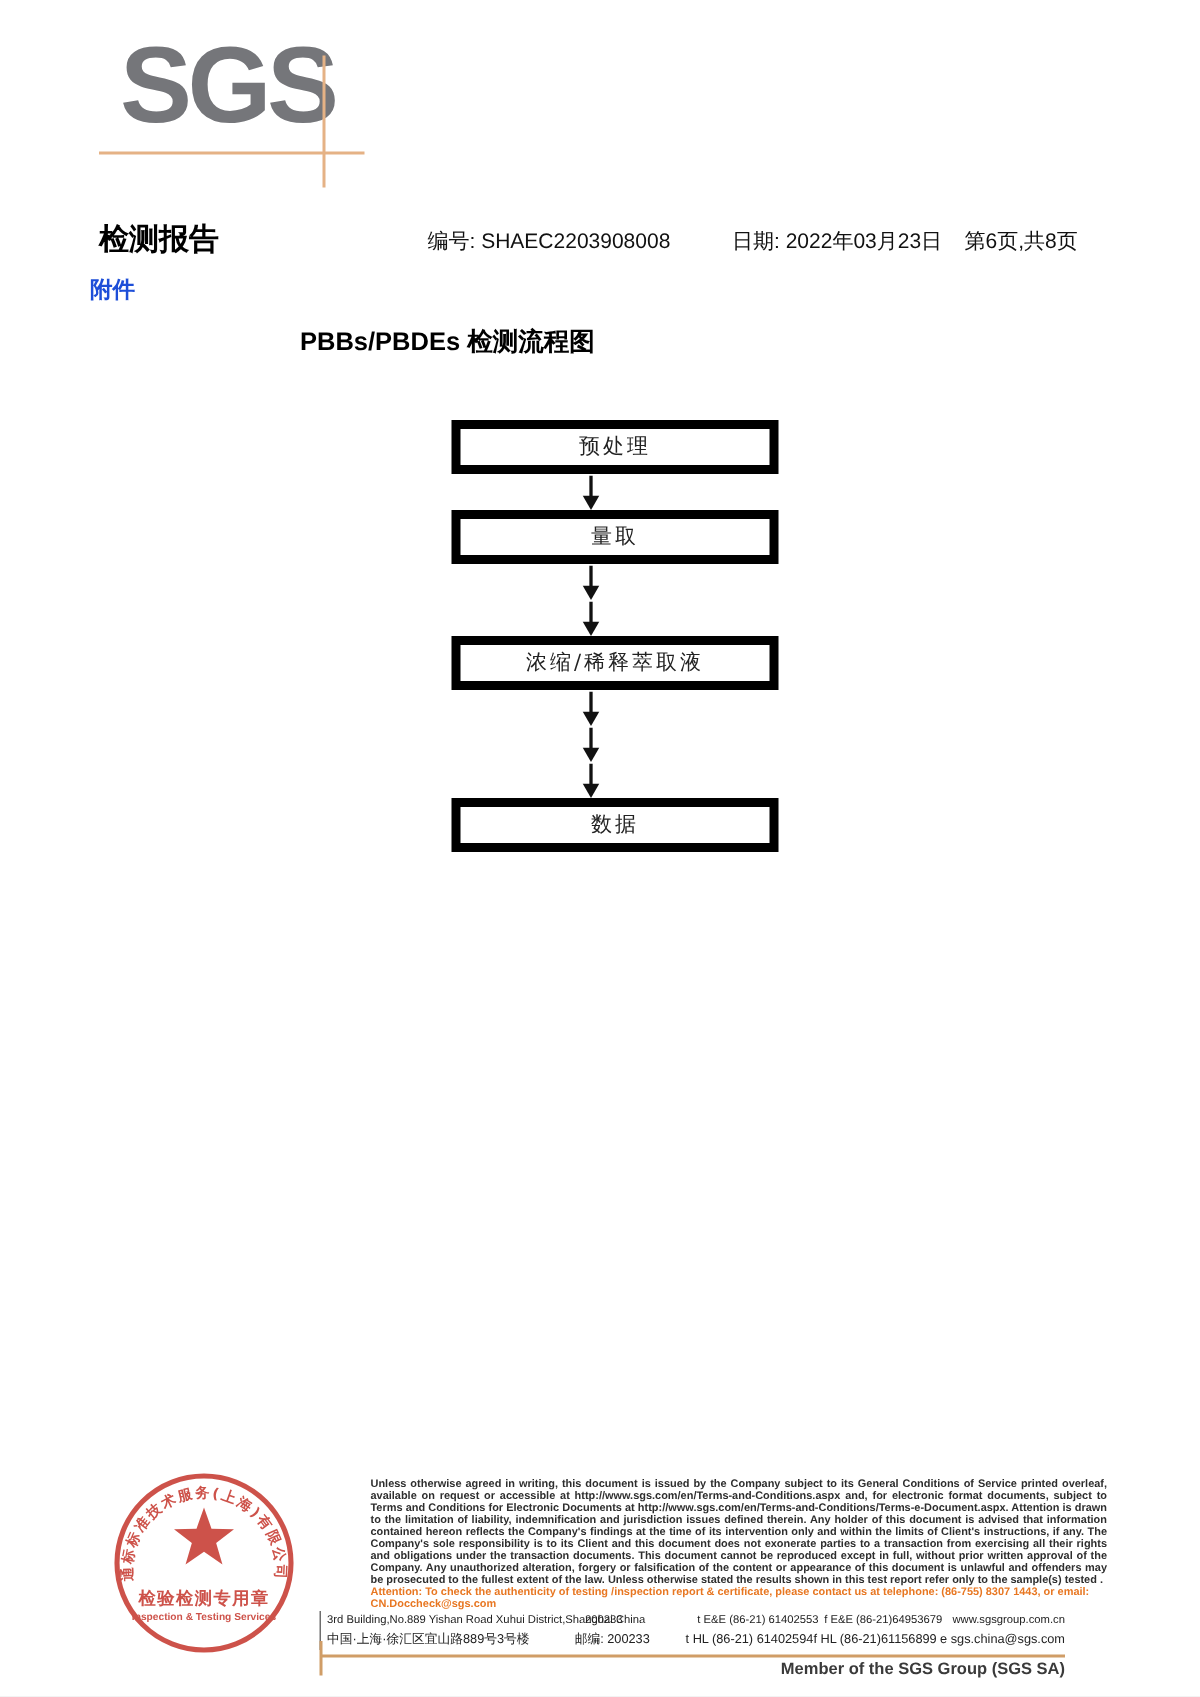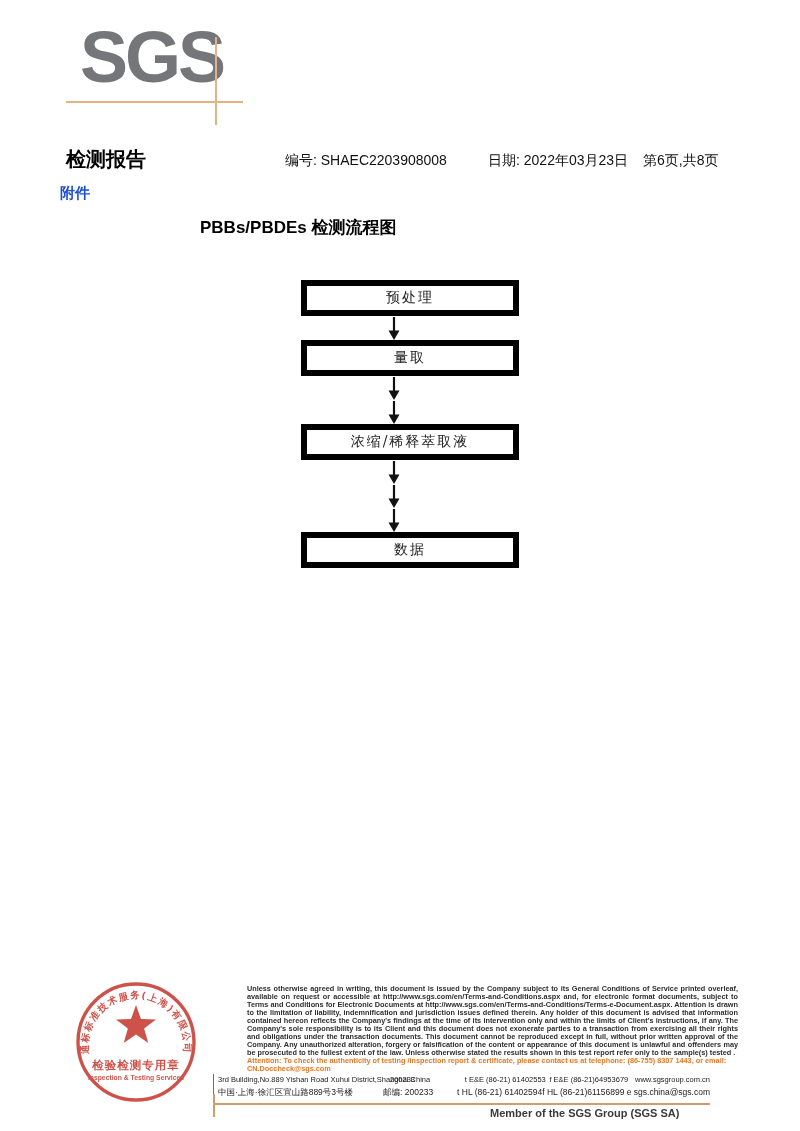--- a/index.html
+++ b/index.html
@@ -48,21 +48,21 @@
   .cross-v{position:absolute;left:213px;top:1094px;width:2px;height:23px;background:#d09d67;}
   .cross-h{position:absolute;left:214px;top:1103px;width:496px;height:2px;background:#d09d67;}
   .addr{position:absolute;left:218px;top:1074px;width:492px;font-size:7.5px;color:#222;}
   .addr-row{display:flex;align-items:baseline;line-height:12px;white-space:nowrap;}
   .addr-row .c1{width:172px;}
   .addr-row .c2{width:77px;}
   .addr-row .c3{width:87px;}
   .addr-row .c4{width:88px;}
   .addr-row .c5{flex:1;}
   .addr-cn{font-size:8.5px;}
-  .member{position:absolute;left:490px;top:1107px;width:220px;text-align:left;
+  .member{position:absolute;left:490px;top:1107px;width:220px;text-align:right;
     font-size:11px;font-weight:700;color:#3a3a3a;}
 </style>
 </head>
 <body>
 
 <div class="page">
 
   <div class="logo-text">SGS</div>
   <div class="logo-line-h"></div>
   <div class="logo-line-v"></div>

